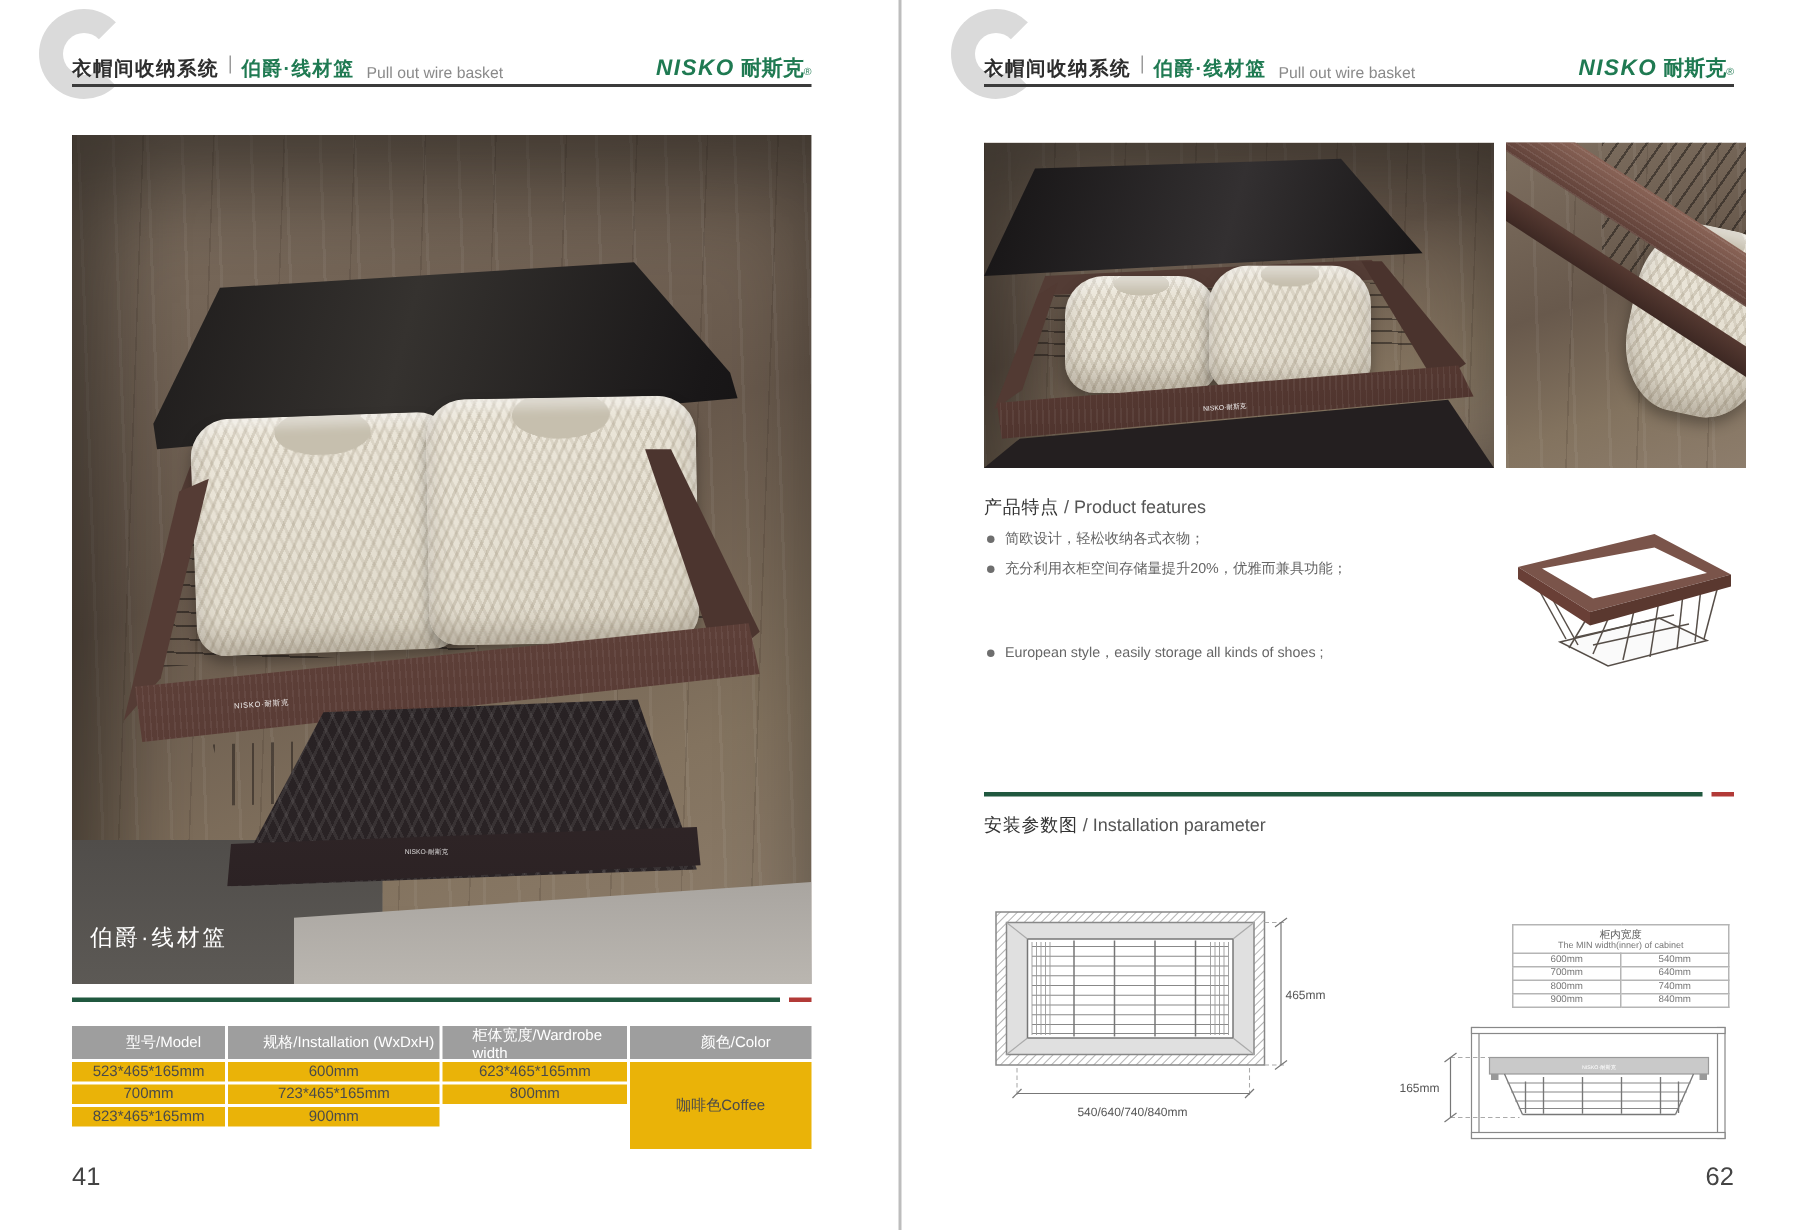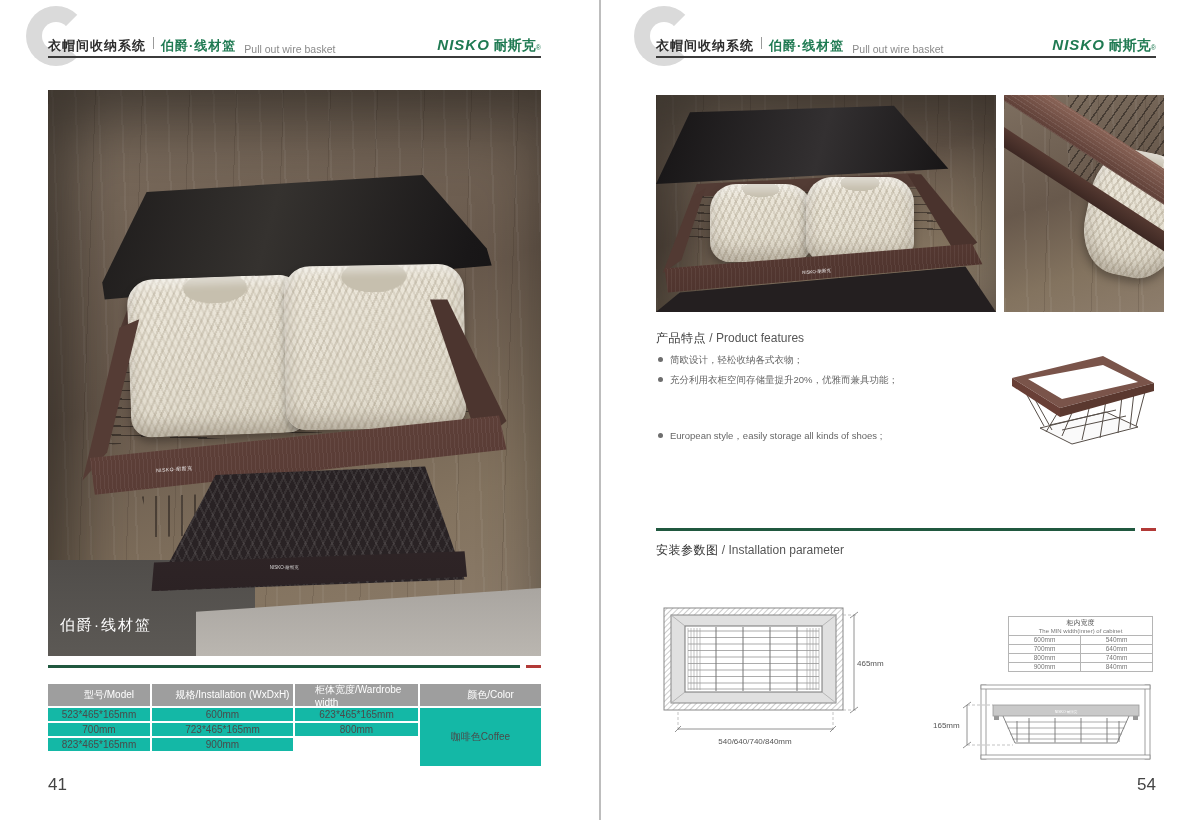--- a/index.html
+++ b/index.html
@@ -122,21 +122,21 @@
   .bullets{position:absolute;margin:0;padding:0;list-style:none;}
   .bullets li{display:flex;align-items:flex-start;margin-bottom:7px;font-size:9.5px;color:#666;line-height:1.35;}
   .dot{display:inline-block;width:5px;height:5px;border-radius:50%;background:#6e6e6e;margin:3px 7px 0 2px;flex:none;}
   .bl-cn{left:656px;top:354px;width:340px;}
   .bl-en{left:656px;top:430px;width:480px;}
 
   
   .spec-table{position:absolute;left:48px;top:684px;width:493px;display:grid;
     grid-template-columns:102px 141px 123px 1fr;grid-template-rows:22px repeat(4,13px);gap:2px;}
   .spec-table .th{background:#9e9e9e;color:#fff;font-size:10px;display:flex;align-items:center;justify-content:center;padding-left:20px;}
-  .spec-table .td{background:#14b8a6;color:#4a4a4a;font-size:10px;display:flex;align-items:center;justify-content:center;}
+  .spec-table .td{background:#eab308;color:#4a4a4a;font-size:10px;display:flex;align-items:center;justify-content:center;}
   .cell-model{grid-column:1;grid-row:2/6;}
   .cell-color{grid-column:4;grid-row:2/6;}
 
   
   .pagenum{position:absolute;top:775px;font-size:17px;color:#444;}
   .pn-left{left:48px;}
   .pn-right{left:1128px;width:28px;text-align:right;}
 
   
   .svg-abs{position:absolute;}
@@ -429,15 +429,15 @@
     <g stroke="#aaa" stroke-width="0.7" stroke-dasharray="3,2">
       <line x1="34" y1="26" x2="60" y2="26"></line>
         <line x1="34" y1="66" x2="80" y2="66"></line>
     </g>
     <line x1="34" y1="26" x2="34" y2="66" stroke="#777" stroke-width="0.8"></line>
     <line x1="30" y1="29" x2="38" y2="23" stroke="#777" stroke-width="0.8"></line>
     <line x1="30" y1="69" x2="38" y2="63" stroke="#777" stroke-width="0.8"></line>
     <text class="dim-text" x="0" y="49" font-size="7.5">165mm</text>
   </svg>
 
-  <div class="pagenum pn-right">54</div>
+  <div class="pagenum pn-right">62</div>
 
 </div>
 
 </body></html>

